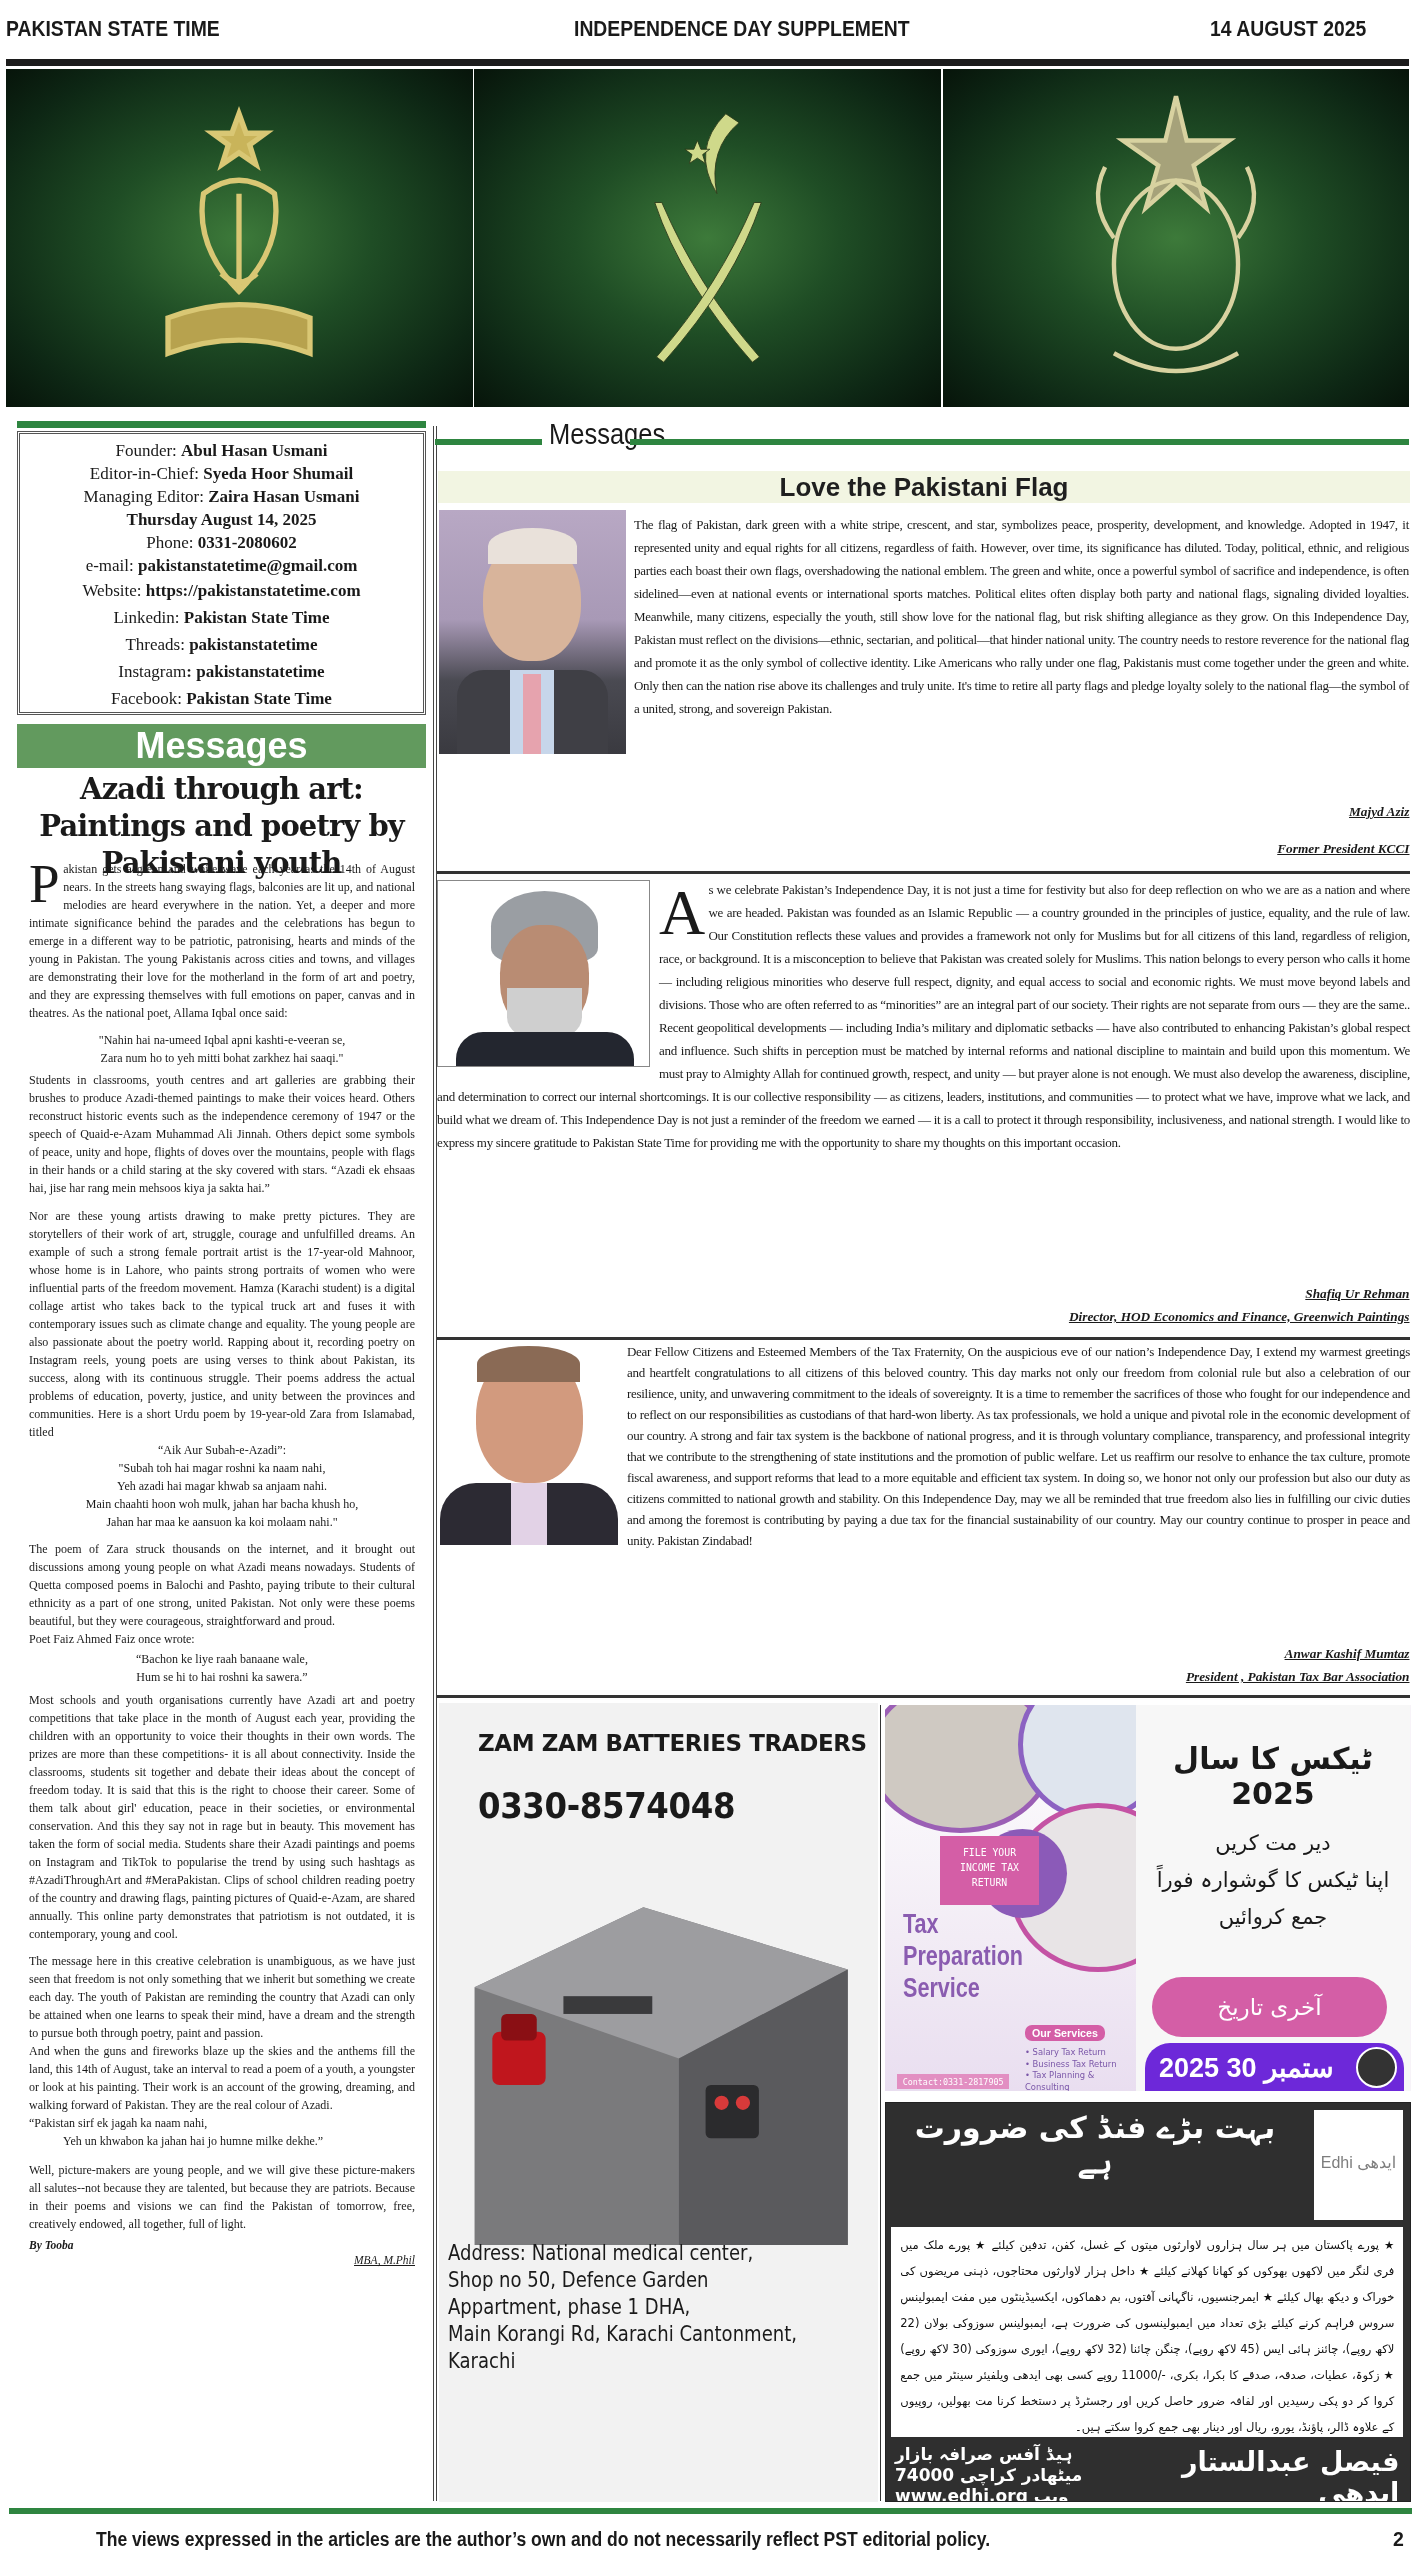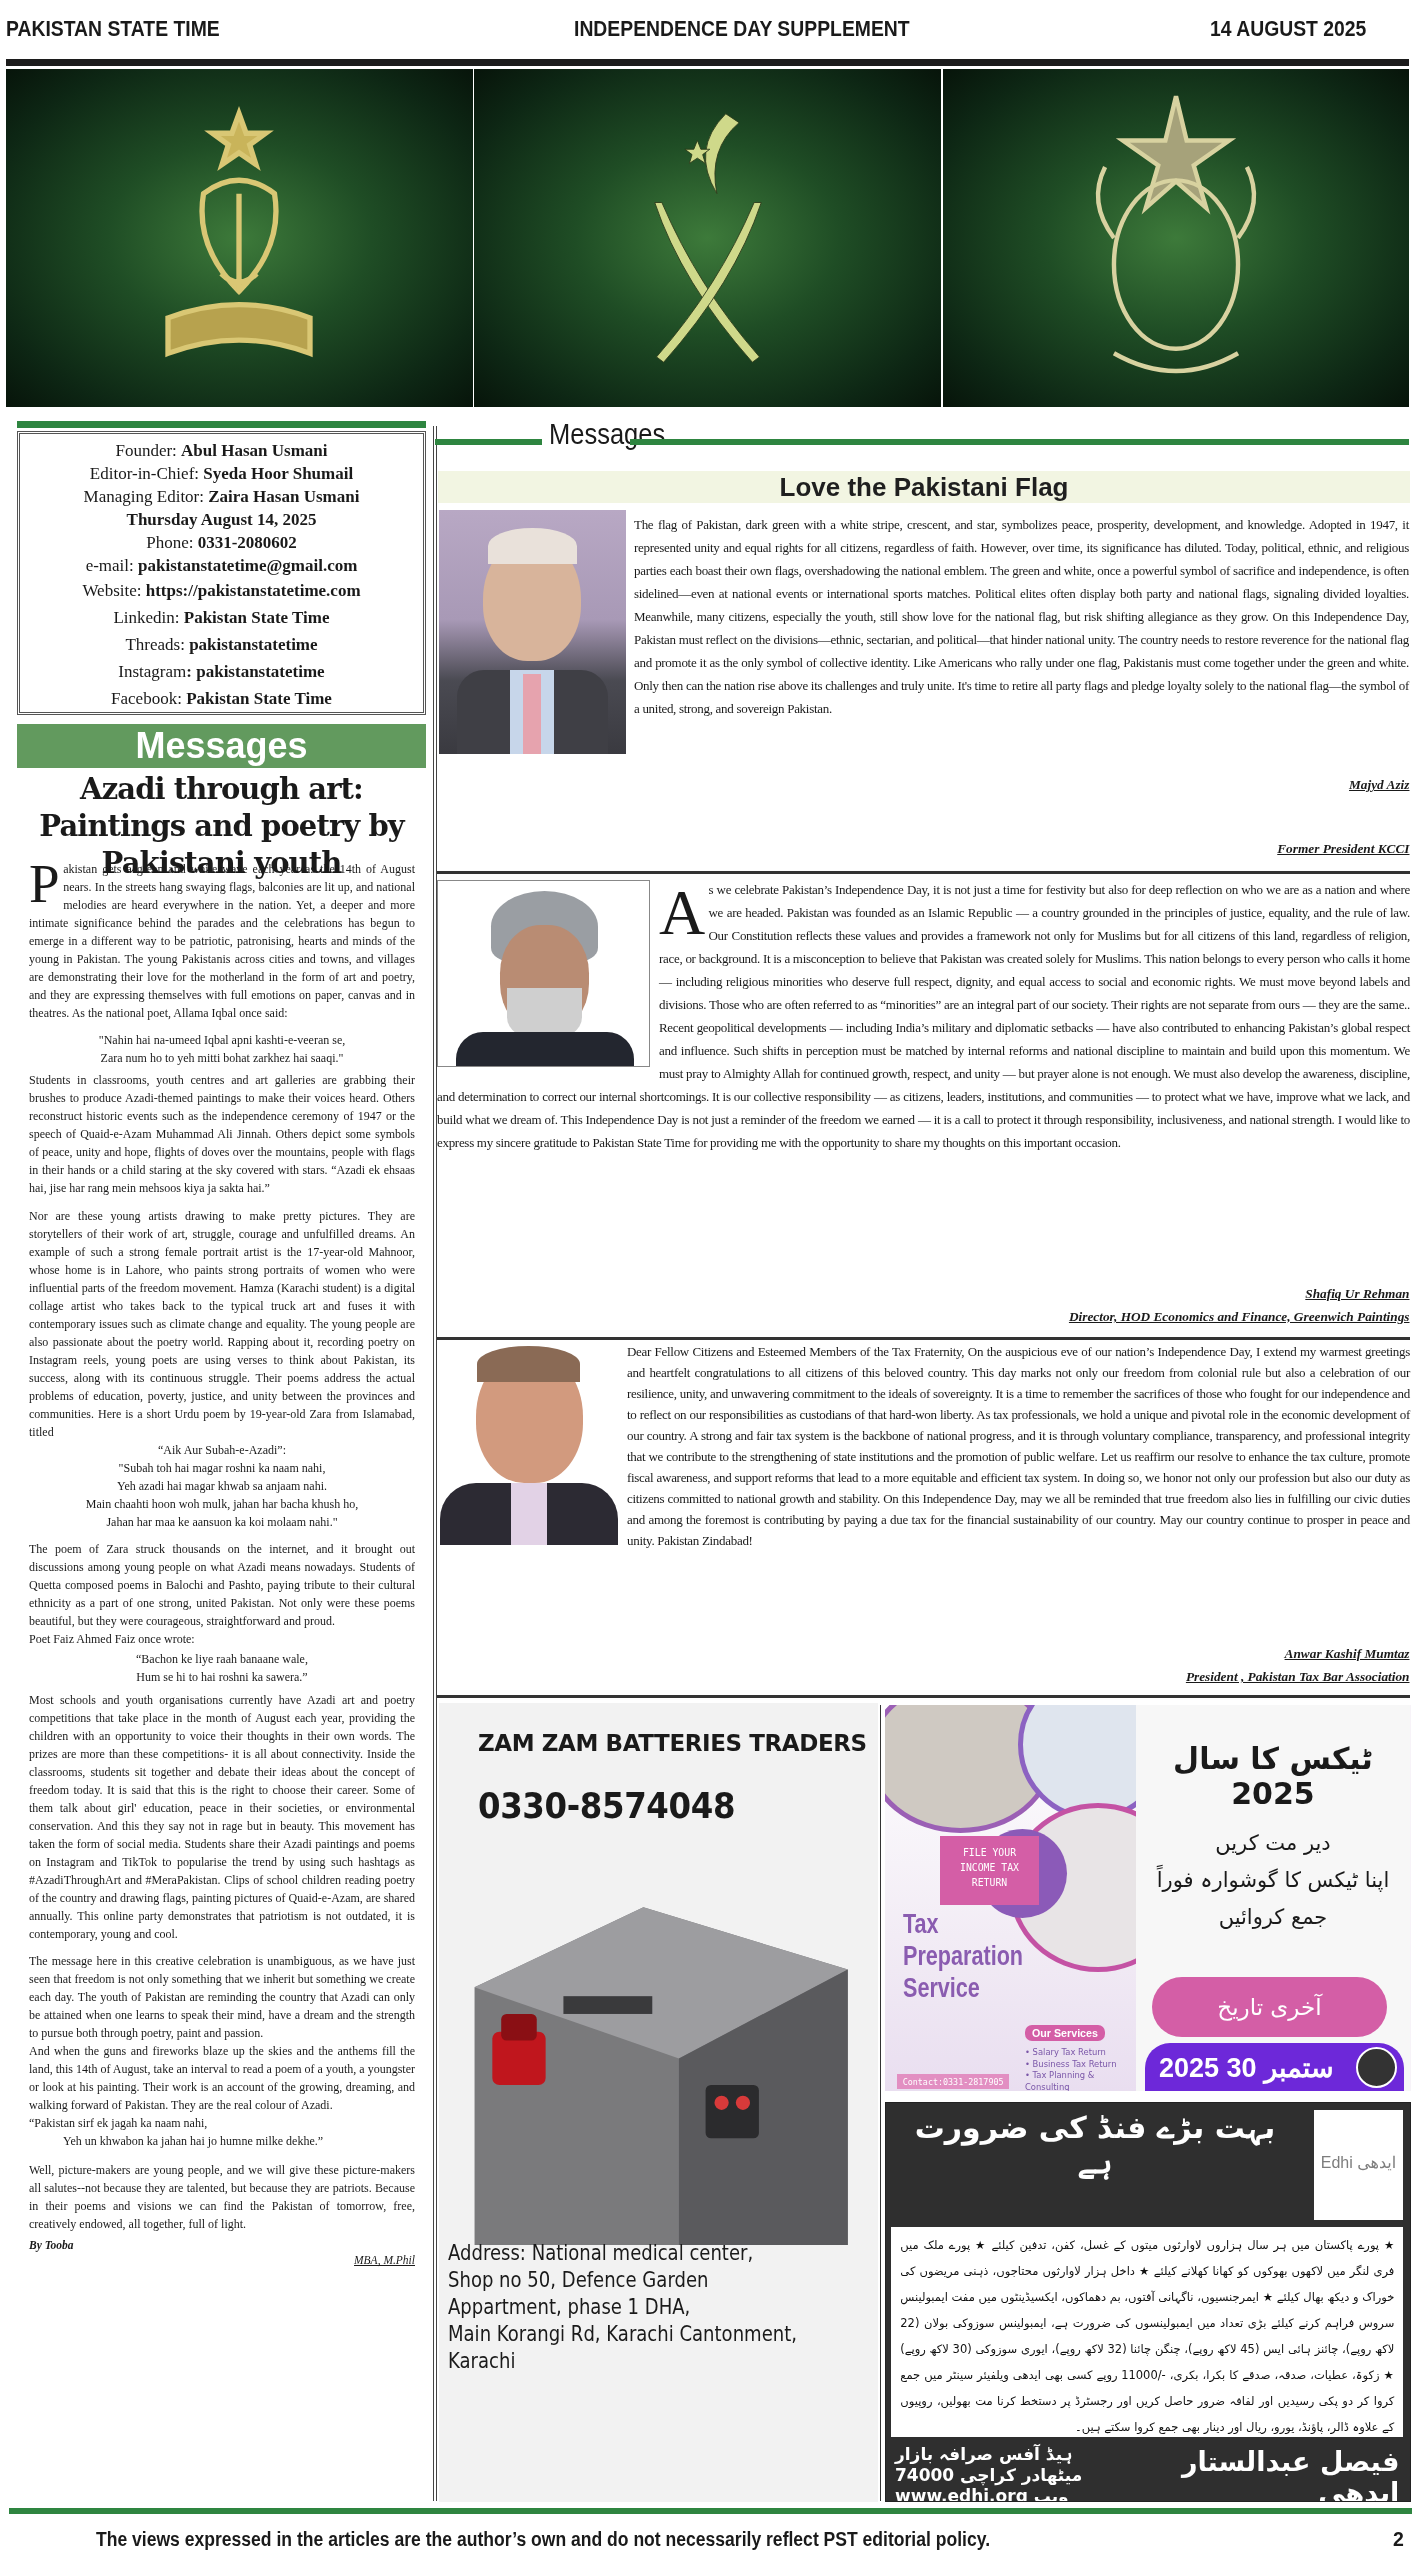--- a/index.html
+++ b/index.html
@@ -201,21 +201,21 @@
 <h2 class="msg1-title">Love the Pakistani Flag</h2>
 <div class="photo" style="left:439px;top:510px;width:187px;height:244px;">
   <div class="bg" style="background:linear-gradient(180deg,#b8a8c4 0%,#a899b6 45%,#4a4a52 70%,#3a3a40 100%);"></div>
   <div style="position:absolute;left:44px;top:27px;width:98px;height:124px;border-radius:50% 50% 45% 45%;background:#d8b49b;"></div>
   <div style="position:absolute;left:49px;top:18px;width:89px;height:36px;border-radius:50% 50% 0 0;background:#e9e1da;"></div>
   <div style="position:absolute;left:18px;top:160px;width:151px;height:84px;background:#3f3f45;border-radius:27px 27px 0 0;"></div>
   <div style="position:absolute;left:71px;top:160px;width:44px;height:84px;background:#c7d6ea;"></div>
   <div style="position:absolute;left:84px;top:164px;width:18px;height:80px;background:#e6a3ae;"></div>
 </div>
 <div class="msg-text" style="left:634px;top:513px;width:775px;">The flag of Pakistan, dark green with a white stripe, crescent, and star, symbolizes peace, prosperity, development, and knowledge. Adopted in 1947, it represented unity and equal rights for all citizens, regardless of faith. However, over time, its significance has diluted. Today, political, ethnic, and religious parties each boast their own flags, overshadowing the national emblem. The green and white, once a powerful symbol of sacrifice and independence, is often sidelined—even at national events or international sports matches. Political elites often display both party and national flags, signaling divided loyalties. Meanwhile, many citizens, especially the youth, still show love for the national flag, but risk shifting allegiance as they grow. On this Independence Day, Pakistan must reflect on the divisions—ethnic, sectarian, and political—that hinder national unity. The country needs to restore reverence for the national flag and promote it as the only symbol of collective identity. Like Americans who rally under one flag, Pakistanis must come together under the green and white. Only then can the nation rise above its challenges and truly unite. It's time to retire all party flags and pledge loyalty solely to the national flag—the symbol of a united, strong, and sovereign Pakistan.</div>
-<div class="msg-sig" style="top:773px;">Majyd Aziz</div>
+<div class="msg-sig" style="top:800px;">Majyd Aziz</div>
 <div class="msg-sig" style="top:837px;">Former President KCCI</div>
 <div class="hr-dark" style="top:871px;"></div>
 
 <article class="msg2-wrap">
   <div class="pic">
     <div style="position:absolute;left:53px;top:10.7px;width:107px;height:71px;border-radius:50% 50% 20% 20%;background:#9a9ea3;"></div>
     <div style="position:absolute;left:62px;top:44px;width:89px;height:107px;border-radius:45%;background:#b98c73;"></div>
     <div style="position:absolute;left:69px;top:107px;width:75px;height:53px;border-radius:0 0 45% 45%;background:#cfcfcf;"></div>
     <div style="position:absolute;left:18px;top:151px;width:178px;height:36px;background:#23262f;border-radius:27px 27px 0 0;"></div>
   </div>

